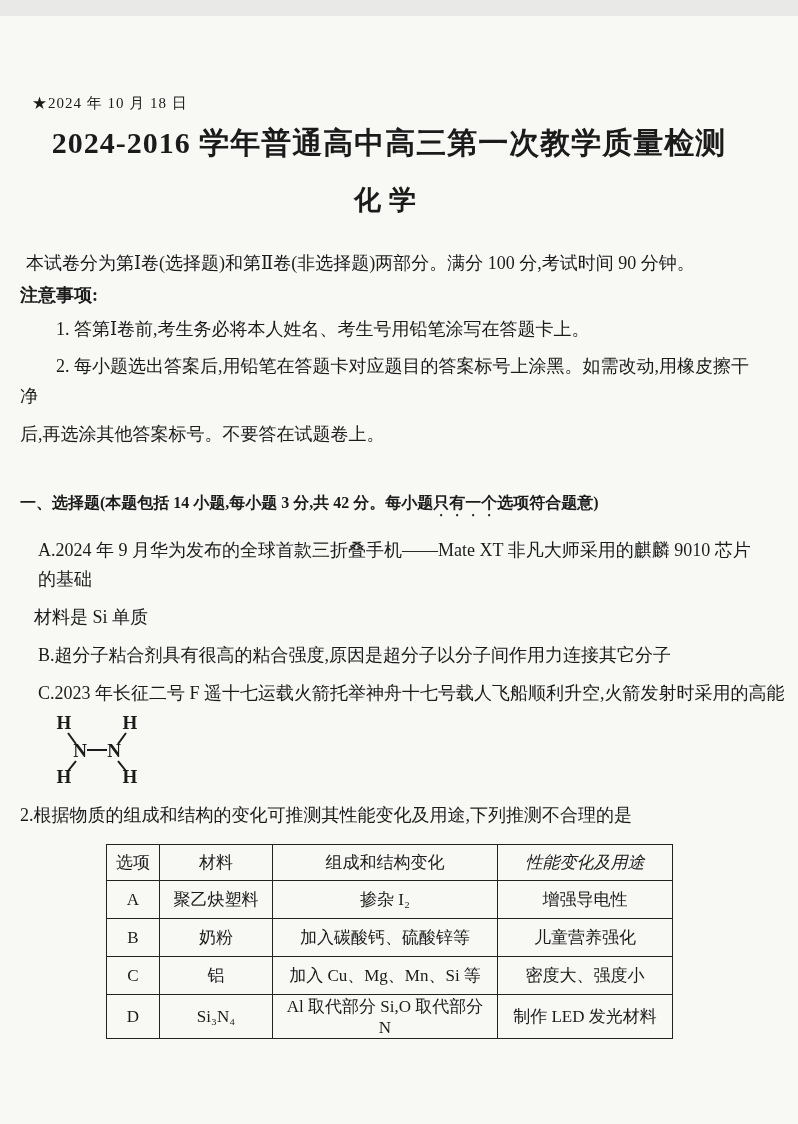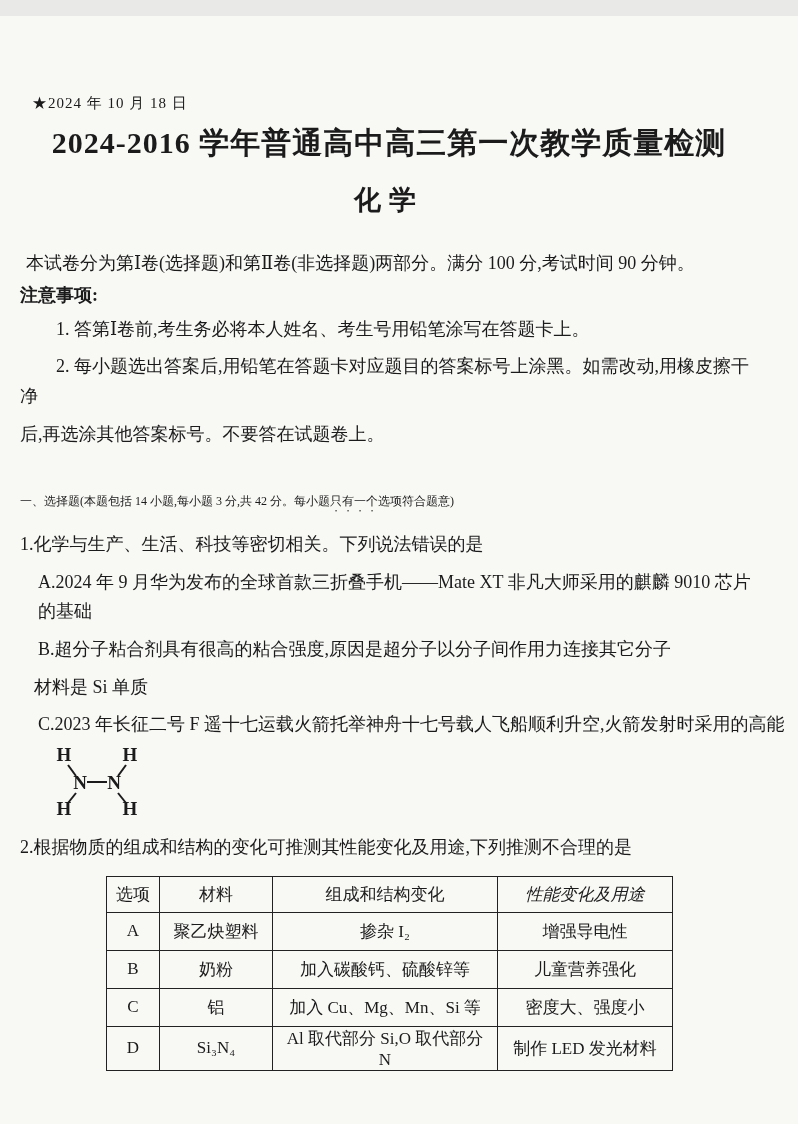--- a/index.html
+++ b/index.html
@@ -47,23 +47,23 @@
     font-weight: bold;
     margin: 4px 0 0 0;
   }
   .notice {
     margin: 8px 0 0 0;
     line-height: 1.65;
   }
   .ind { text-indent: 2em; }
   .masses { white-space: pre-wrap; margin-top: 16px; text-indent: 1.7em; }
   .section-heading {
-    font-weight: normal;
+    font-weight: bold;
     margin: 44px 0 0 0;
-    font-size: 12px;
+    font-size: 16px;
   }
   .q { margin: 16px 0 0 0; }
   .q-prompt { margin: 14px 0 0 0; line-height: 1.6; }
   .opt {
     margin: 9px 0 0 18px;
     line-height: 1.6;
   }
   .opt.cont { margin-left: 14px; }
   .nowrap { white-space: nowrap; }
   .emph {
@@ -126,24 +126,23 @@
   <p class="intro">本试卷分为第Ⅰ卷(选择题)和第Ⅱ卷(非选择题)两部分。满分 100 分,考试时间 90 分钟。</p>
 
   <p class="notice-title">注意事项:</p>
   <p class="notice ind">1. 答第Ⅰ卷前,考生务必将本人姓名、考生号用铅笔涂写在答题卡上。</p>
   <p class="notice ind">2. 每小题选出答案后,用铅笔在答题卡对应题目的答案标号上涂黑。如需改动,用橡皮擦干净</p>
   <p class="notice">后,再选涂其他答案标号。不要答在试题卷上。</p>
 
   <p class="section-heading"><span>一、选择题(本题包括 14 小题,每小题 3 分,共 42 分。每小题</span><span class="emph">只有一个</span><span>选项符合题意)</span></p>
 
   <div class="q">
-    <p class="q-prompt">1.化学与生产、生活、科技等密切相关。下列说法错误的是</p>
     <p class="opt">A.2024 年 9 月华为发布的全球首款三折叠手机——Mate XT 非凡大师采用的麒麟 9010 芯片的基础</p>
+    <p class="opt cont">材料是 Si 单质</p>
     <p class="opt">B.超分子粘合剂具有很高的粘合强度,原因是超分子以分子间作用力连接其它分子</p>
-    <p class="opt cont">材料是 Si 单质</p>
     <p class="opt nowrap">C.2023 年长征二号 F 遥十七运载火箭托举神舟十七号载人飞船顺利升空,火箭发射时采用的高能</p>
     <div class="structure-row">
       <svg class="struct-svg" width="118" height="76" viewBox="0 0 118 76">
         <text x="26" y="20" text-anchor="middle">H</text>
         <text x="92" y="20" text-anchor="middle">H</text>
         <text x="42" y="48" text-anchor="middle">N</text>
         <text x="76" y="48" text-anchor="middle">N</text>
         <text x="26" y="74" text-anchor="middle">H</text>
         <text x="92" y="74" text-anchor="middle">H</text>
         <line x1="49" y1="41" x2="69" y2="41"></line>

